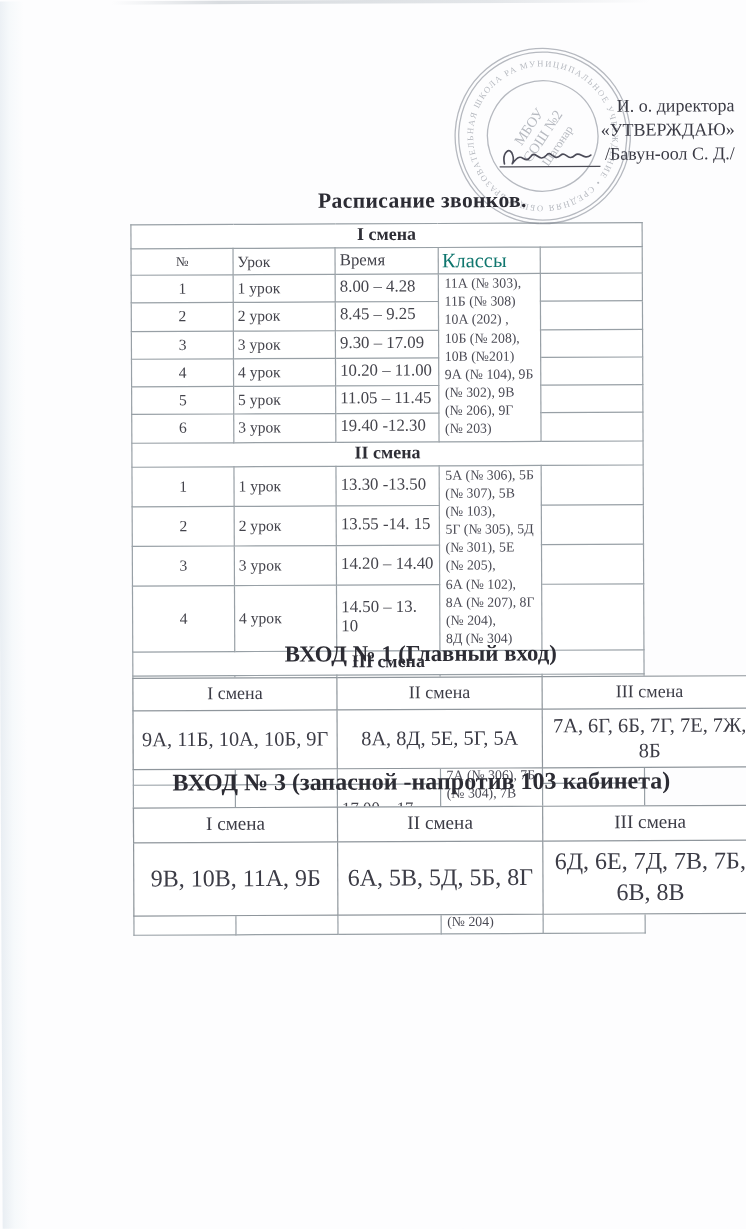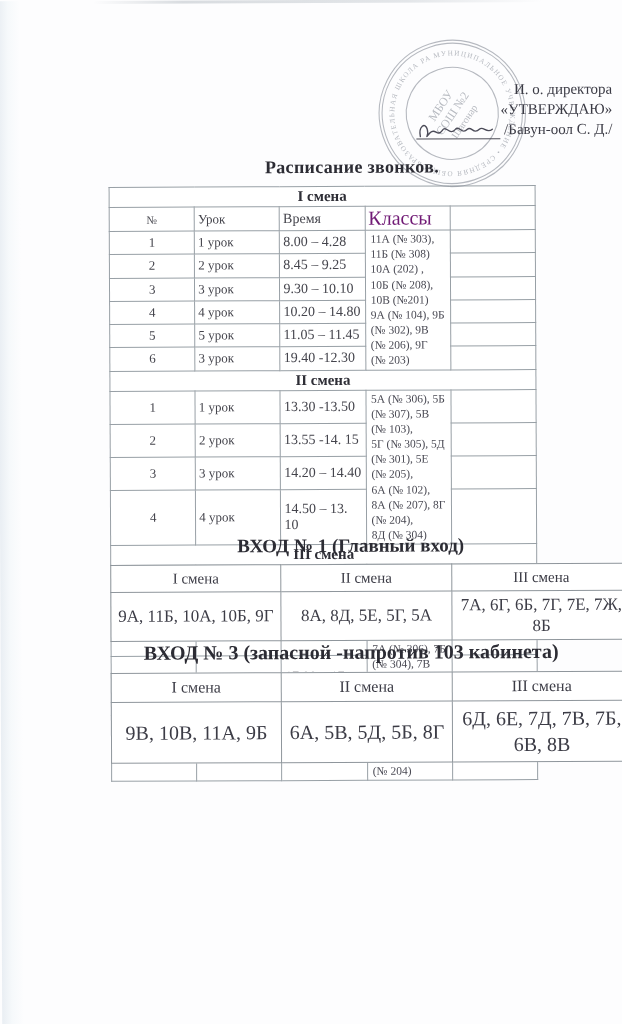--- a/index.html
+++ b/index.html
@@ -53,21 +53,21 @@
   }
   .main-table .shift-head{
     text-align:center;font-weight:bold;font-size:15px;color:#2e2e36;height:19px;padding:0;
   }
   .main-table .col-num{width:26px;text-align:center;}
   .main-table .col-lesson{width:46px;}
   .main-table .col-time{width:90px;font-size:14px;margin-top:44px;}
   .main-table .col-classes{width:240px;}
   .main-table .col-edge{width:11px;padding:0;}
   .main-table .hdr-num{font-size:11px;text-align:center;height:21px;}
-  .main-table .hdr-classes{font-size:20px;color:#701a75;}
+  .main-table .hdr-classes{font-size:17px;color:#0f766e;}
   .main-table .c-classes{
     font-size:11.5px;line-height:1.32;vertical-align:top;
     white-space:pre-line;padding:1px 5px;color:#4a4a54;
   }
   .main-table tr.rows-0 td{height:16px;}
   .main-table tr.rows-1 td{height:19px;}
   .main-table tr.rows-2 td{height:17px;}
   .main-table tr.rows-2.empty-row td{height:18px;}
   
   .entrance-title{
@@ -155,27 +155,27 @@
         </tr>
         <tr class="rows-0">
           <td class="col-num">2</td>
           <td class="col-lesson">2 урок</td>
           <td class="col-time">8.45 – 9.25</td>
           <td class="col-edge"></td>
         </tr>
         <tr class="rows-0">
           <td class="col-num">3</td>
           <td class="col-lesson">3 урок</td>
-          <td class="col-time">9.30 – 10.10</td>
+          <td class="col-time">9.30 – 17.09</td>
           <td class="col-edge"></td>
         </tr>
         <tr class="rows-0">
           <td class="col-num">4</td>
           <td class="col-lesson">4 урок</td>
-          <td class="col-time">10.20 – 14.80</td>
+          <td class="col-time">10.20 – 11.00</td>
           <td class="col-edge"></td>
         </tr>
         <tr class="rows-0">
           <td class="col-num">5</td>
           <td class="col-lesson">5 урок</td>
           <td class="col-time">11.05 – 11.45</td>
           <td class="col-edge"></td>
         </tr>
         <tr class="rows-0">
           <td class="col-num">6</td>

